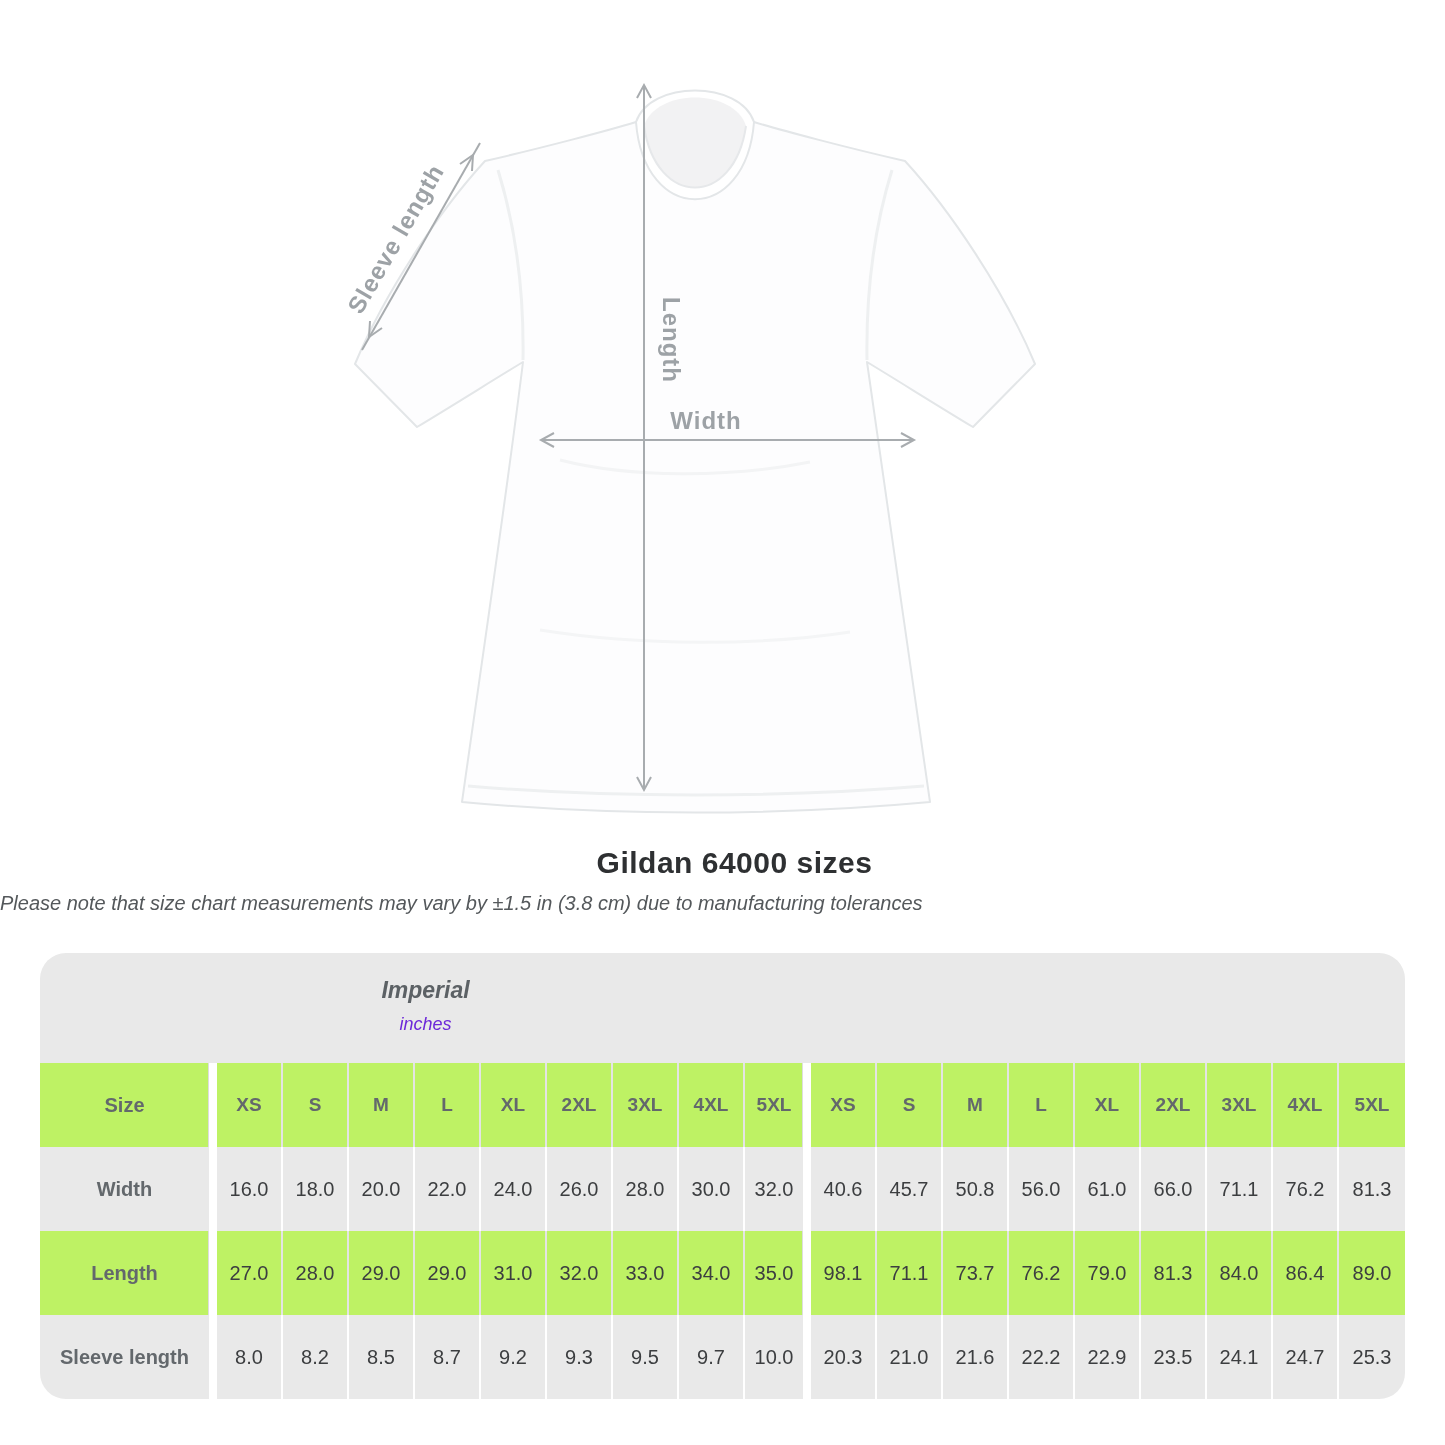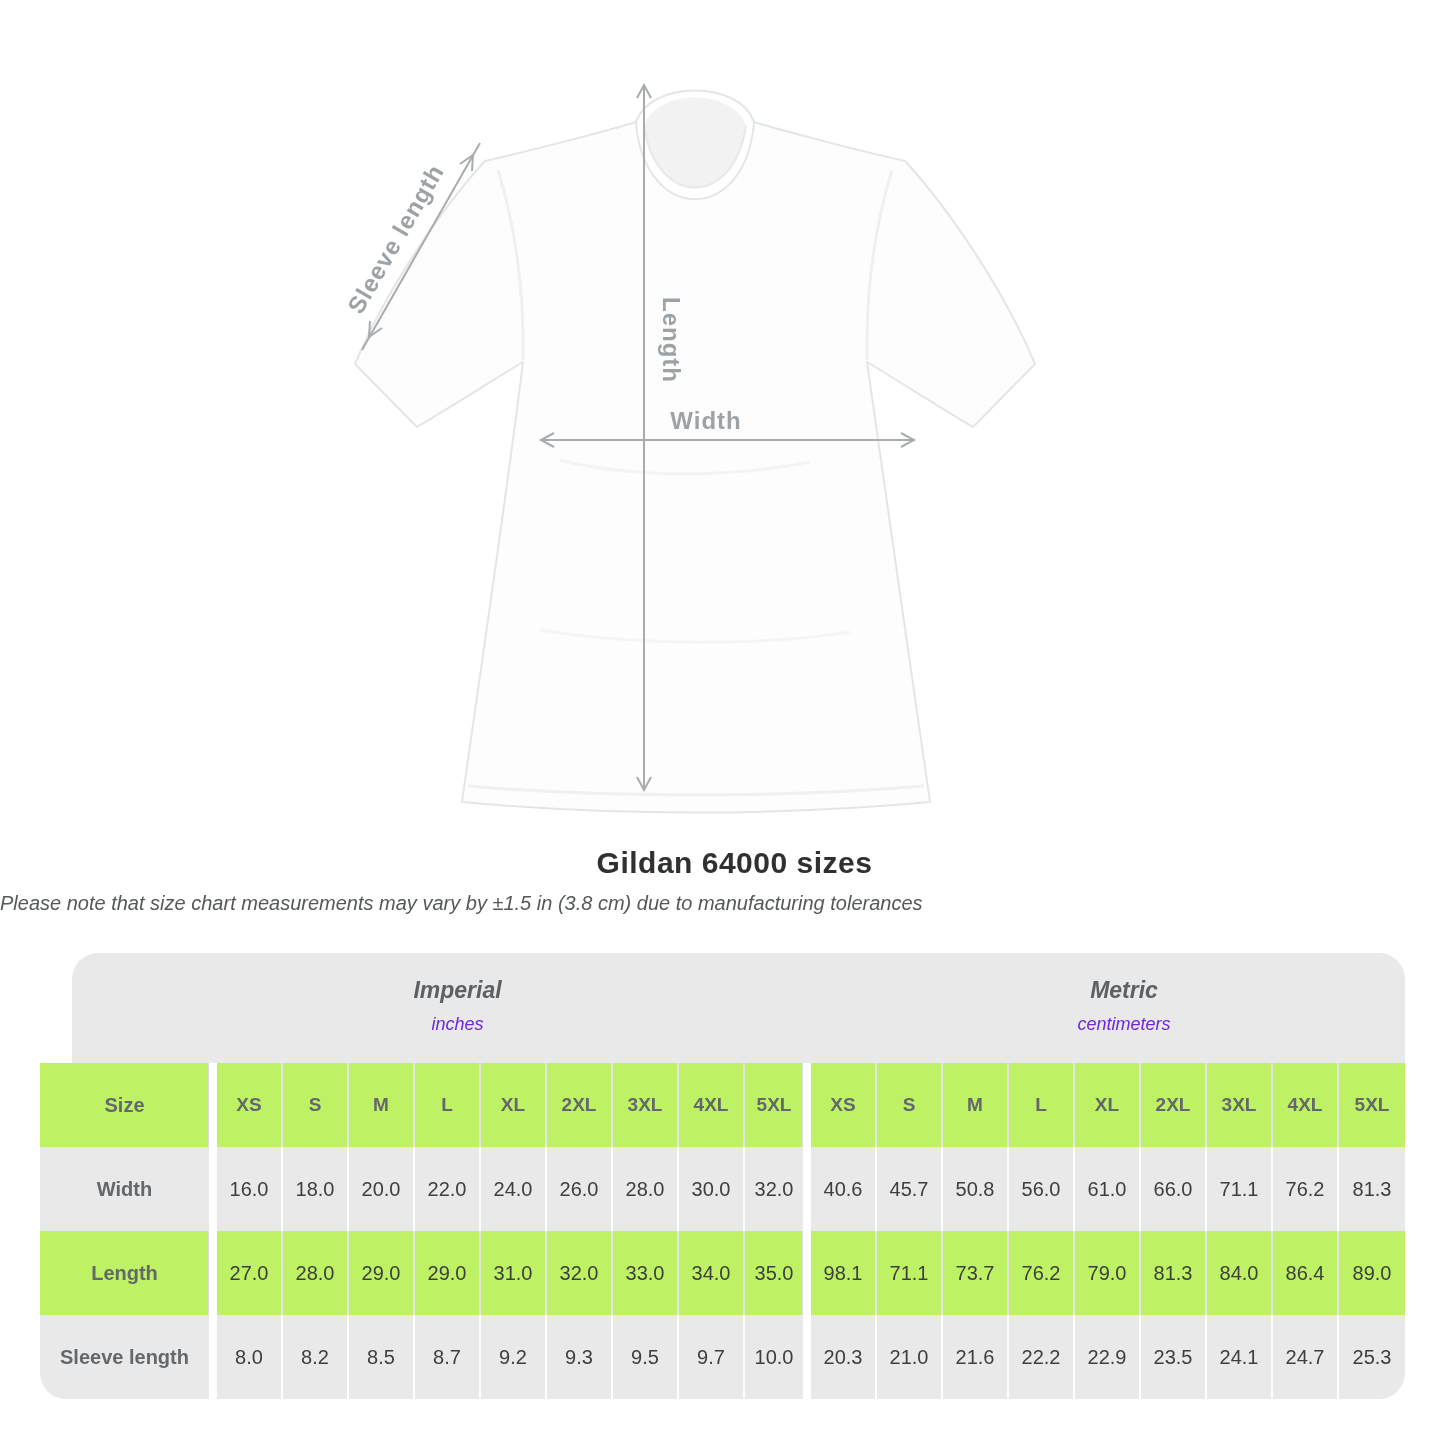--- a/index.html
+++ b/index.html
@@ -10,21 +10,21 @@
   #diagram{position:absolute;left:310px;top:30px;width:740px;height:810px;}
 
   
   .page-title{position:absolute;left:12px;top:846px;width:100%;text-align:center;
               font-size:30px;font-weight:bold;color:#2e3032;letter-spacing:0.5px;}
   .page-subtitle{position:absolute;left:0;top:892px;width:100%;text-align:left;
                  font-size:20px;font-style:italic;color:#54585b;}
 
   
   #table-wrap{position:absolute;left:40px;top:953px;width:1365px;}
-  .band{height:110px;background:#e9e9e9;border-radius:26px 26px 0 0;display:flex;margin-left:32px;}
+  .band{height:110px;background:#e9e9e9;border-radius:26px 26px 0 0;display:flex;}
   .band-group{display:flex;flex-direction:column;align-items:center;padding-top:22px;}
   .band-imperial{width:771px;}
   .band-metric{flex:1;}
   .g-name{font-size:23px;font-weight:bold;font-style:italic;color:#5c6165;line-height:30px;}
   .g-unit{font-size:18px;font-style:italic;color:#6d28d9;line-height:26px;margin-top:6px;}
 
   table{table-layout:fixed;border-collapse:separate;border-spacing:0;width:1365px;}
   col.c-label{width:177px;}
   td,th{box-sizing:border-box;height:84px;text-align:center;vertical-align:middle;padding:0;
         font-weight:normal;}
@@ -100,24 +100,20 @@
   </svg>
 
   <div class="page-title">Gildan 64000 sizes</div>
   <div class="page-subtitle">Please note that size chart measurements may vary by ±1.5 in (3.8 cm) due to manufacturing tolerances</div>
 
   <div id="table-wrap">
     <div class="band">
       <div class="band-group band-imperial">
         <div class="g-name">Imperial</div>
         <div class="g-unit">inches</div>
-      </div>
-      <div class="band-group band-metric">
-        <div class="g-name">Metric</div>
-        <div class="g-unit">centimeters</div>
       </div>
     </div>
 
     <table>
       <colgroup id="cols">
           <col class="c-label">
           <col>
           <col>
           <col>
           <col>

